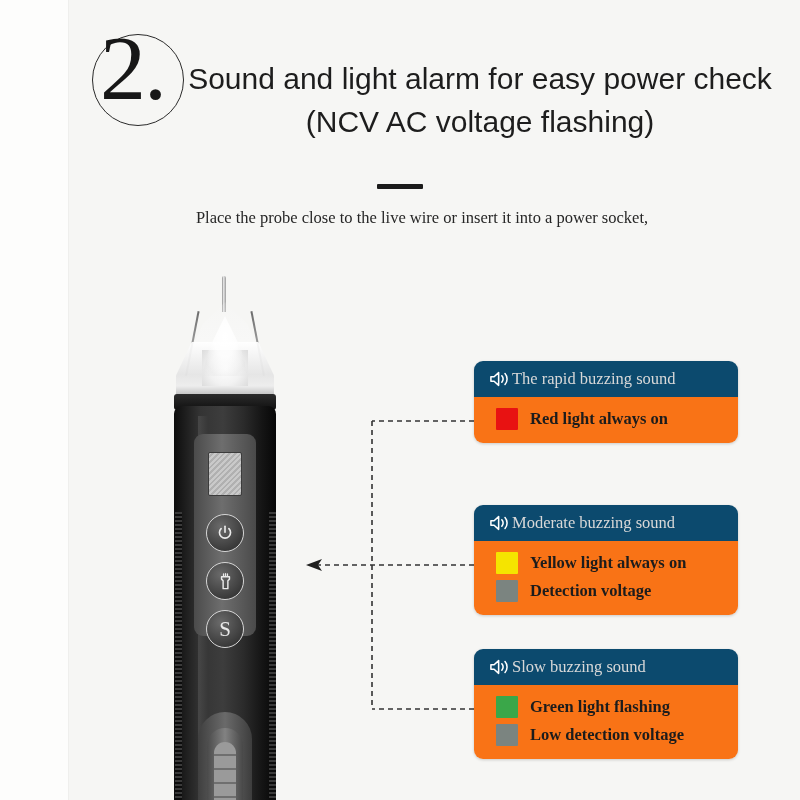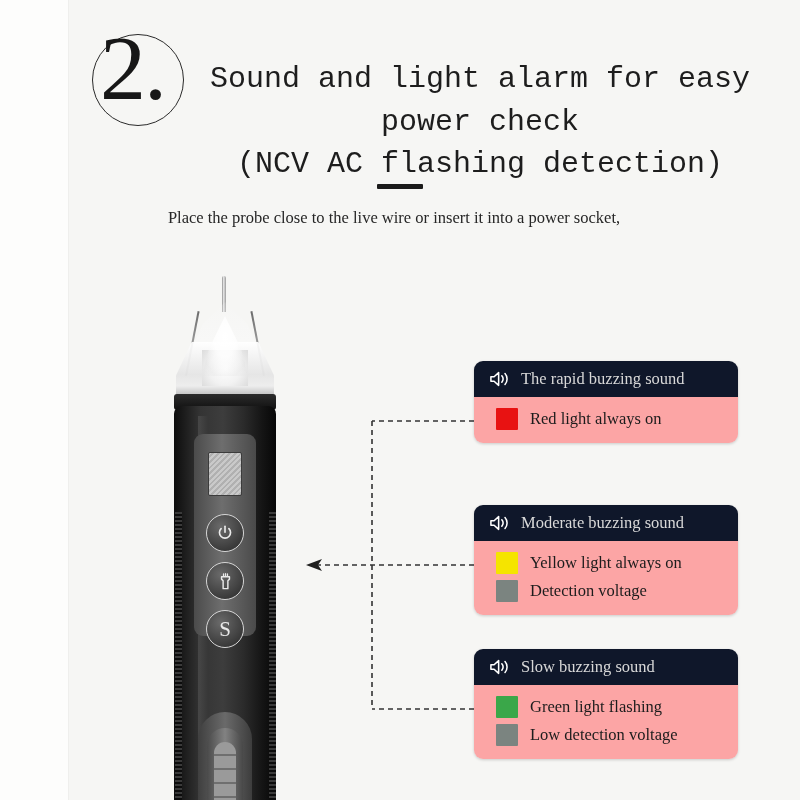--- a/index.html
+++ b/index.html
@@ -59,35 +59,35 @@
   }
 
   .headline {
     position: absolute;
     left: 180px; top: 58px;
     width: 600px;
     font-size: 30px;
     line-height: 1.42;
     color: #1d1d1d;
     text-align: center;
-    font-family: Liberation Mono, monospace;
+    font-family: Liberation Sans, sans-serif;
   }
   .headline .line2 { display: block; }
 
   .divider-dash {
     position: absolute;
     left: 377px; top: 184px;
     width: 46px; height: 5px;
     background: #1b1b1b;
     border-radius: 1px;
   }
 
   .subtext {
     position: absolute;
-    left: 84px; top: 203px;
+    left: 112px; top: 203px;
     width: 620px;
     text-align: center;
     font-size: 16.5px;
     line-height: 1.85;
     color: #262626;
     font-family: "Liberation Serif", serif;
   }
   .subtext span { display: block; }
 
   
@@ -245,35 +245,35 @@
     border-radius: 9px;
     box-shadow: 0 1px 3px rgba(0,0,0,.18);
     overflow: hidden;
   }
   .card-1 { top: 361px; }
   .card-2 { top: 505px; }
   .card-3 { top: 649px; }
 
   .card-header {
     height: 36px;
-    background: #0f172a;
+    background: #0c4a6e;
     display: flex;
     align-items: center;
     padding-left: 14px;
-    gap: 9px;
+    gap: 0;
   }
   .card-header-text {
     color: #d8d8d8;
     font-size: 16.5px;
     font-family: "Liberation Serif", serif;
     white-space: nowrap;
   }
   .speaker-icon { width: 24px; height: 20px; flex: 0 0 auto; }
 
-  .card-body { padding: 8px 0 10px 0; background: #fca5a5; }
+  .card-body { padding: 8px 0 10px 0; background: #f97316; font-weight: bold; }
   .card-row {
     display: flex;
     align-items: center;
     gap: 12px;
     padding: 3px 0 3px 22px;
   }
   .swatch {
     width: 22px; height: 22px;
     flex: 0 0 auto;
     border-radius: 1px;
@@ -293,21 +293,21 @@
   <div class="bg-left-strip"></div>
   <div class="bg-seam"></div>
 
   <div class="numeral-wrap">
     <div class="numeral-circle"></div>
     <div class="numeral-text">2.</div>
   </div>
 
   <div class="headline">
     <span>Sound and light alarm for easy power check</span>
-    <span class="line2">(NCV AC flashing detection)</span>
+    <span class="line2">(NCV AC voltage flashing)</span>
   </div>
 
   <div class="divider-dash"></div>
 
   <div class="subtext">
     <span>Place the probe close to the live wire or insert it into a power socket,</span>
   </div>
 
   <div class="pen">
     <div class="pen-probe"></div>

